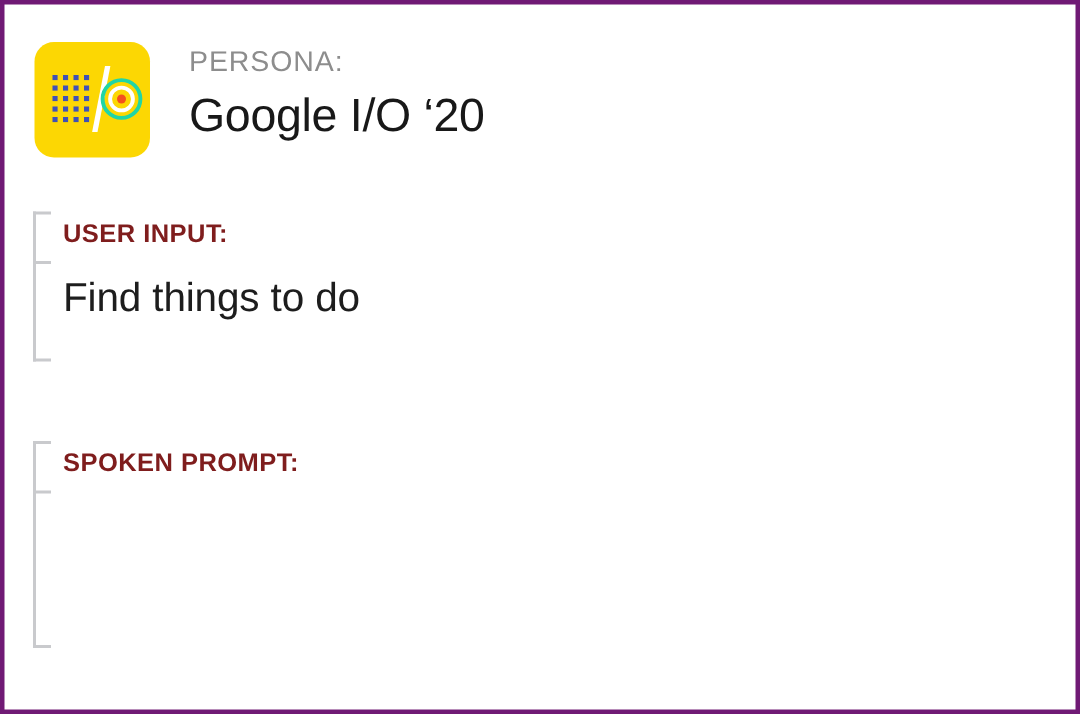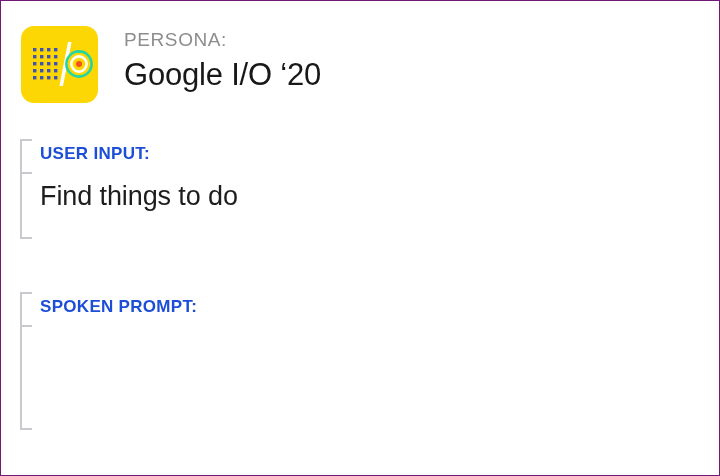--- a/index.html
+++ b/index.html
@@ -13,21 +13,21 @@
     font-family: "Liberation Sans", sans-serif;
     overflow: hidden;
   }
 
   #page {
     position: relative;
     width: 720px;
     height: 476px;
     box-sizing: border-box;
     background: #ffffff;
-    border: 1px solid #701a75;
+    border: 3px solid #701a75;
   }
 
   
   #persona-row {
     position: absolute;
     left: 20px;
     top: 25px;
     display: flex;
     align-items: flex-start;
   }
@@ -116,21 +116,21 @@
     bottom: 0;
     width: 12px;
     height: 2px;
     background: #c9cacd;
   }
 
   .section-label {
     font-size: 17px;
     font-weight: 700;
     letter-spacing: 0.3px;
-    color: #1d4ed8;
+    color: #7f1d1d;
     line-height: 1;
     white-space: nowrap;
   }
 
   .section-body {
     font-size: 27px;
     color: #1d1d1d;
     line-height: 1.42;
     letter-spacing: -0.1px;
   }

